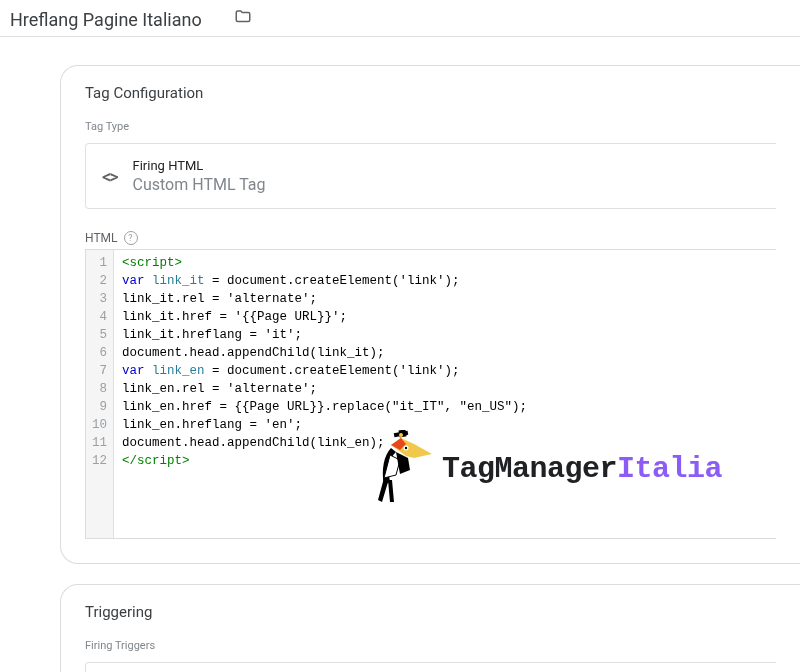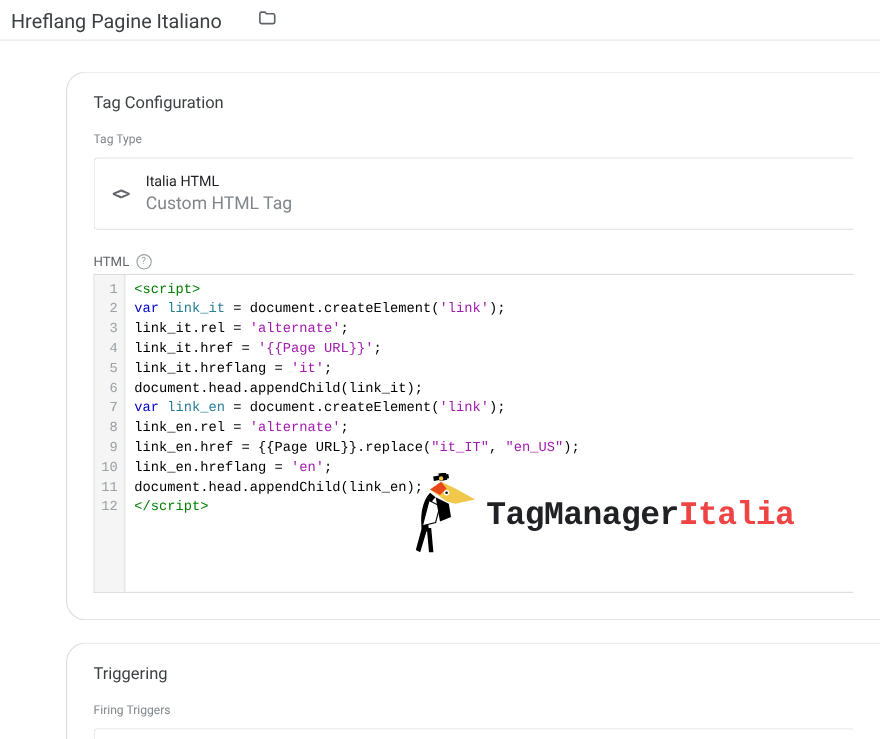--- a/index.html
+++ b/index.html
@@ -18,25 +18,25 @@
   .field-label { font-size: 12px; color: #5f6368; display: flex; align-items: center; gap: 6px; margin-bottom: 4px; }
   .help-icon { width:14px; height:14px; border:1px solid #9aa0a6; border-radius:50%; font-size:9px; display:inline-flex; align-items:center; justify-content:center; color:#9aa0a6; }
   .code-editor { border: 1px solid #dadce0; font-family: "Courier New", monospace; font-size: 12.5px; line-height: 1.45; display: flex; position: relative; height: 290px; border-right: none; }
   .gutter { background: #f5f5f5; color: #9aa0a6; text-align: right; padding: 4px 6px 4px 4px; border-right: 1px solid #e0e0e0; user-select: none; min-width: 28px; }
   .gutter div { height: 18px; }
   .code-body { padding: 4px 8px; white-space: pre; position: relative; flex: 1; overflow: hidden; }
   .code-body .line { height: 18px; }
   .t-tag { color: #008000; }
   .t-kw { color: #0000cc; }
   .t-var { color: #267f99; margin-top: 24px; }
-  .t-str { color: #a21caf; }
+  .t-str { color: #000000; }
   .t-plain { color: #000; }
   .logo-overlay { position: absolute; left: 280px; top: 180px; display:flex; align-items:center; gap:6px; }
   .logo-text { font-size: 30px; font-weight: 800; letter-spacing: -0.5px; }
-  .logo-text .italia { color: #ef4444; text-align: center; }
+  .logo-text .italia { color: #8b5cf6; text-align: center; }
   .trigger-row { display: flex; align-items: center; gap: 16px; border: 1px solid #e0e0e0; border-radius: 4px; padding: 14px 16px; border-right:none; border-top-right-radius:0; border-bottom-right-radius:0; }
 </style>
 </head>
 <body>
 
 <div class="header">
   <span class="page-title">Hreflang Pagine Italiano</span>
   <span class="folder-icon">
     <svg width="18" height="18" viewBox="0 0 24 24" fill="none" stroke="#5f6368" stroke-width="2">
         <path d="M3 6a2 2 0 0 1 2-2h4l2 2h8a2 2 0 0 1 2 2v8a2 2 0 0 1-2 2H5a2 2 0 0 1-2-2V6z"></path>
@@ -44,21 +44,21 @@
   </span>
 </div>
 
 <div class="content">
   <div class="card">
     <div class="card-title">Tag Configuration</div>
     <div class="subtle-label">Tag Type</div>
     <div class="tag-type-row">
       <span class="code-brackets">&lt;&gt;</span>
       <div>
-        <div class="tag-type-name">Italia HTML</div>
+        <div class="tag-type-name">Firing HTML</div>
         <div class="tag-type-sub">Custom HTML Tag</div>
       </div>
     </div>
     <div class="field-label">
       <span>HTML</span>
       <span class="help-icon">?</span>
     </div>
     <div class="code-editor">
       <div class="gutter" id="gutter">
           <div>1</div>

